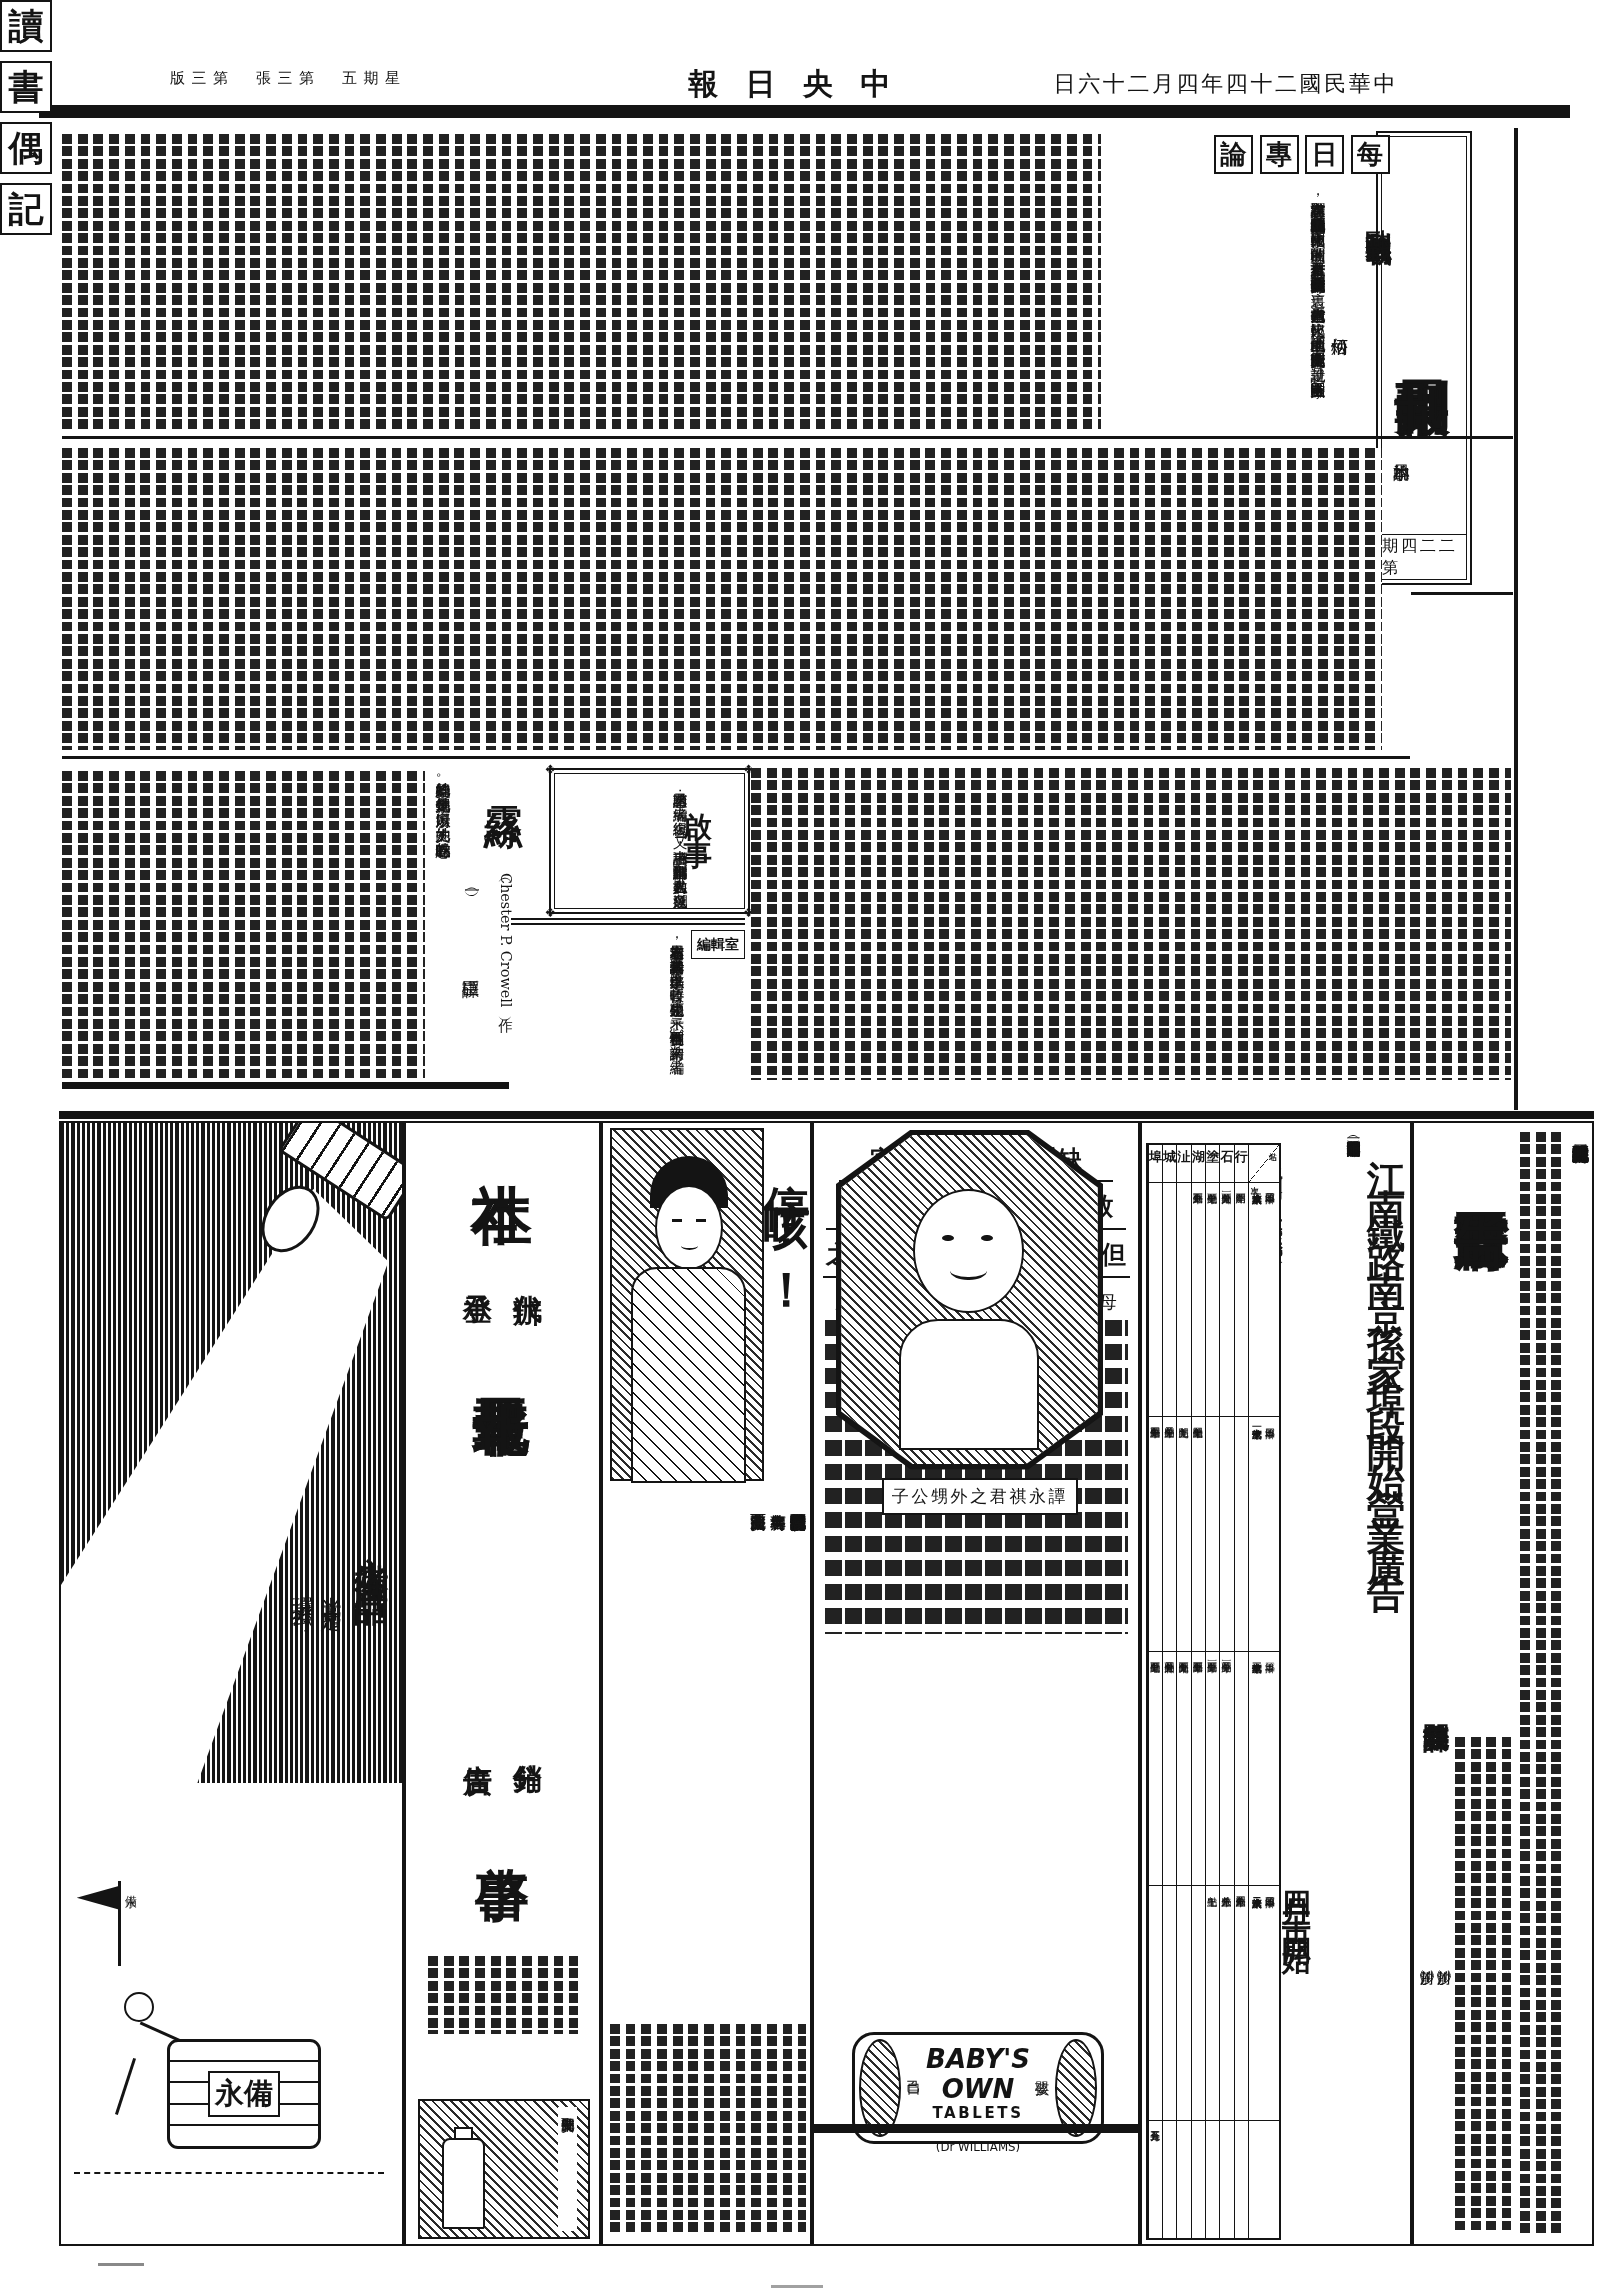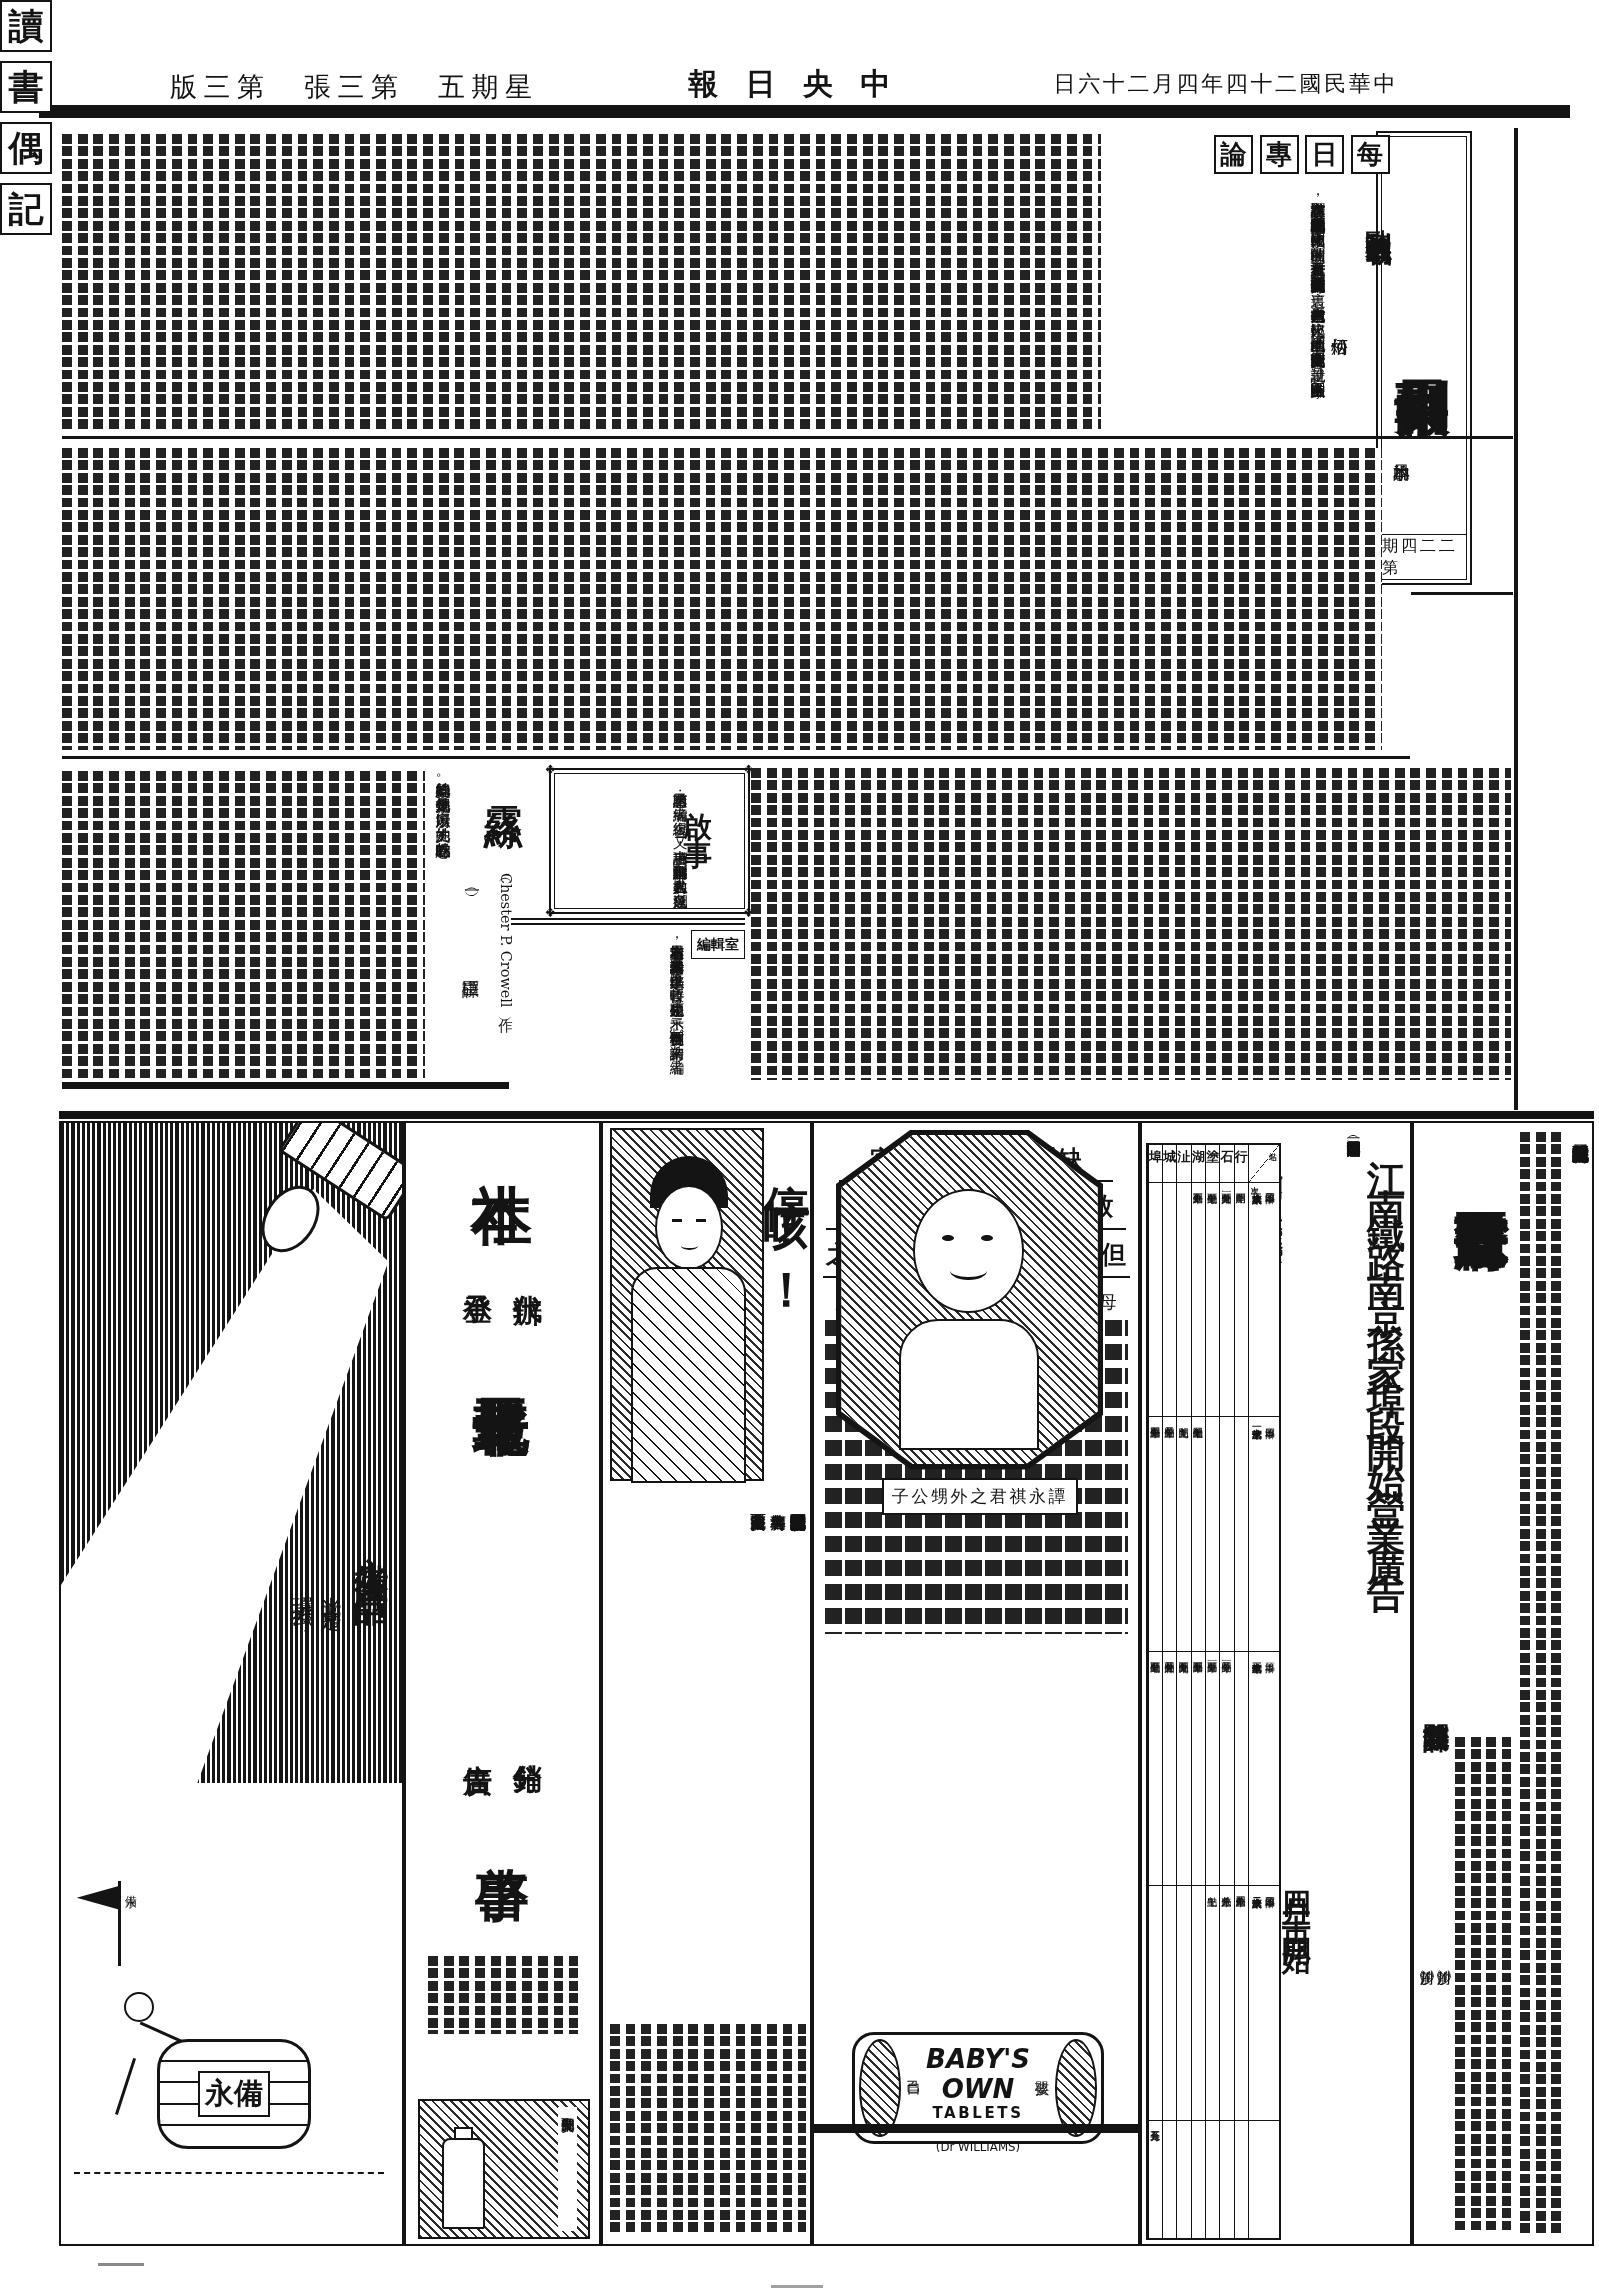--- a/index.html
+++ b/index.html
@@ -35,21 +35,21 @@
   .tt-time{writing-mode:vertical-rl;text-orientation:upright;font-size:9.8px;line-height:13px}
   .tt-h{font-size:13px;font-weight:700}
   .tt-train span{display:block;writing-mode:vertical-rl;text-orientation:upright;font-size:9.8px;line-height:13px}
   .corner{position:relative;flex:0 0 31px;border-left:0.7px solid #141414;
     background:linear-gradient(to bottom right,rgba(255,255,255,0) 49.4%,#141414 49.4% 50.6%,rgba(255,255,255,0) 50.6%)}
   .corner span{position:absolute;font-size:8.5px;line-height:9.1px;writing-mode:vertical-rl;text-orientation:upright}
 </style>
 </head>
 <body>
 
-<div class="abs" style="left:170px;top:69px;width:392px;height:31px;font-size:27px;letter-spacing:6.5px">版三第　張三第　五期星</div>
+<div class="abs" style="left:170px;top:69px;width:392px;height:31px;font-size:15px;letter-spacing:6.5px">版三第　張三第　五期星</div>
 <div class="abs b" style="left:653px;top:64px;width:300px;height:37px;font-size:30px;letter-spacing:27.4px;text-align:center">報日央中</div>
 <div class="abs" style="left:993px;top:69px;width:405px;height:31px;font-size:22px;letter-spacing:2.6px;text-align:right">日六十二月四年四十二國民華中</div>
 <div class="abs ink" style="left:39px;top:105px;width:1531px;height:13px"></div>
 
 <div class="abs dblframe" style="left:1381px;top:136px;width:86px;height:444px;display:flex;flex-direction:column">
   <div class="v b ctr" style="flex:1;font-size:56px;line-height:84px;margin:0 auto">中央日報副刊</div>
   <div class="ctr" style="flex:0 0 31px;border-top:1.3px solid #141414;font-size:16.3px;letter-spacing:2.6px">期四二二第</div>
 </div>
 <div class="abs ink" style="left:1514px;top:128px;width:3.9px;height:982px"></div>
 <div class="abs ink" style="left:1411px;top:592px;width:102px;height:2.6px"></div>
@@ -107,21 +107,21 @@
   <div class="abs" style="right:86px;top:60px;width:51px;height:72px;border:3.3px solid #141414;border-radius:50%;background:#fff;transform:rotate(33deg)"></div>
   <div class="abs v b" style="left:291px;top:405px;width:39px;height:261px;font-size:35px;line-height:39px;letter-spacing:9.1px">永備牌出品</div>
   <div class="abs v" style="left:257px;top:457px;width:26px;height:131px;font-size:21px;line-height:26px;letter-spacing:5.2px">光亮力足</div>
   <div class="abs v" style="left:229px;top:457px;width:26px;height:131px;font-size:21px;line-height:26px;letter-spacing:5.2px">環球風行</div>
   <div class="abs" style="left:15.7px;top:763px;width:42px;height:23.5px;background:#141414;clip-path:polygon(100% 0,0 50%,100% 100%)"></div>
   <div class="abs ink" style="left:57px;top:758px;width:2.6px;height:85px"></div>
   <div class="abs v" style="left:63px;top:763px;width:14.4px;height:46px;font-size:11.8px;line-height:14.4px">永備</div>
   <div class="abs" style="left:63px;top:869px;width:30px;height:30px;border:2.6px solid #141414;border-radius:50%;background:#fff"></div>
   <div class="abs ink" style="left:77px;top:909px;width:52px;height:3.3px;transform:rotate(24deg)"></div>
   <div class="abs ink" style="left:63px;top:934px;width:3.3px;height:59px;transform:rotate(18deg)"></div>
-  <div class="abs" style="left:96px;top:916px;width:154px;height:110px;border:3.3px solid #141414;border-radius:31px;background:#fff;
+  <div class="abs" style="left:106px;top:916px;width:154px;height:110px;border:3.3px solid #141414;border-radius:11px;background:#fff;
               background-image:repeating-linear-gradient(0deg,rgba(255,255,255,0) 0 19.6px,#141414 19.6px 21.6px);display:flex;align-items:center;justify-content:center">
     <span class="b" style="font-size:29px;background:#fff;padding:1.3px 5.2px;border:2px solid #141414">永備</span>
   </div>
   <div class="abs" style="left:13px;top:1049px;width:310px;border-top:2.6px dashed #141414"></div>
 </div>
 
 <div class="abs frame" style="left:404px;top:1121px;width:197px;height:1125px;overflow:hidden">
   <div class="v b" style="margin:11.8px auto 0;height:137px;font-size:61px;line-height:65px">本社</div>
   <div style="display:flex;justify-content:center;gap:17px">
     <div class="v b" style="height:72px;font-size:29px;line-height:33px">承登</div>

